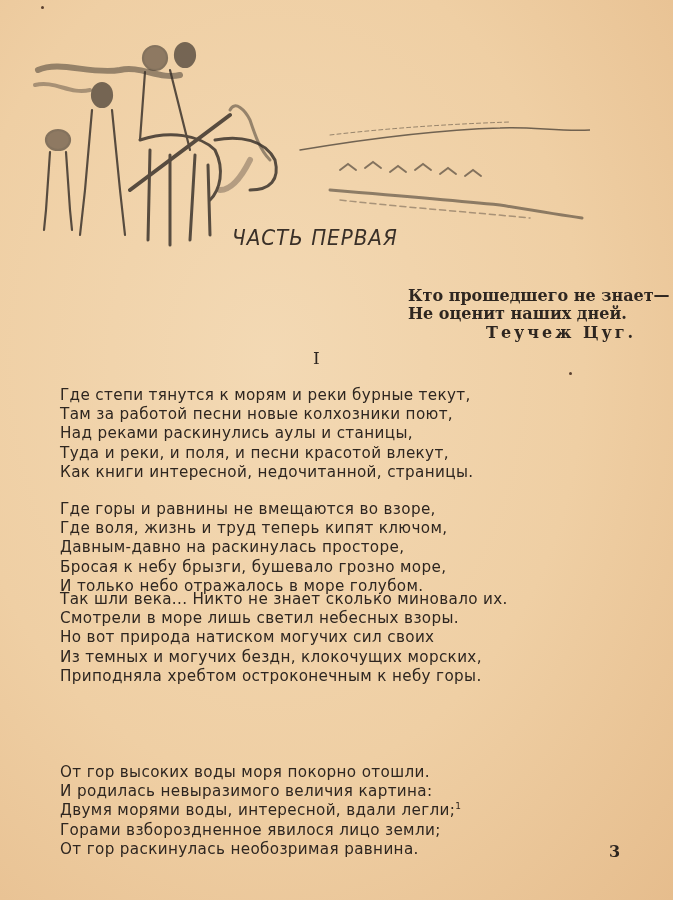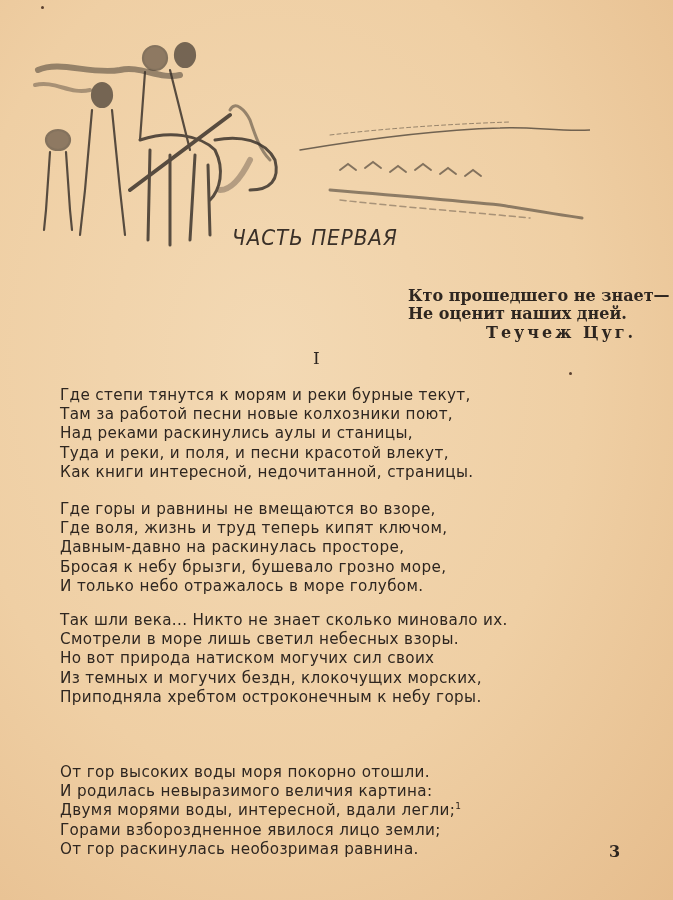--- a/index.html
+++ b/index.html
@@ -25,21 +25,21 @@
     .epigraph .line { white-space: nowrap; }
     .epigraph .author { padding-left: 78px; letter-spacing: 3px; margin-top: 1px; }
     .section-num {
       position: absolute; left: 313px; top: 348px; font-size: 17px;
       font-family: "DejaVu Serif", serif;
     }
     .stanza { position: absolute; left: 60px; font-size: 15.2px; line-height: 19.2px; letter-spacing: 0.35px; }
     .stanza .line { white-space: nowrap; }
     .stanza-1 { top: 386px; }
     .stanza-2 { top: 476px; margin-top: 24px; }
-    .stanza-3 { top: 611px; }
+    .stanza-3 { top: 590px; }
     .stanza-4 { top: 727px; margin-top: 36px; }
     sup { font-size: 9px; vertical-align: super; line-height: 0; }
     .page-number {
       position: absolute; left: 609px; top: 842px; font-size: 16px;
       font-family: "DejaVu Serif", serif; font-weight: bold;
     }
     .speck { position: absolute; width: 3px; height: 3px; border-radius: 50%; background: #5a4030; }
   </style>
 </head>
 <body>

